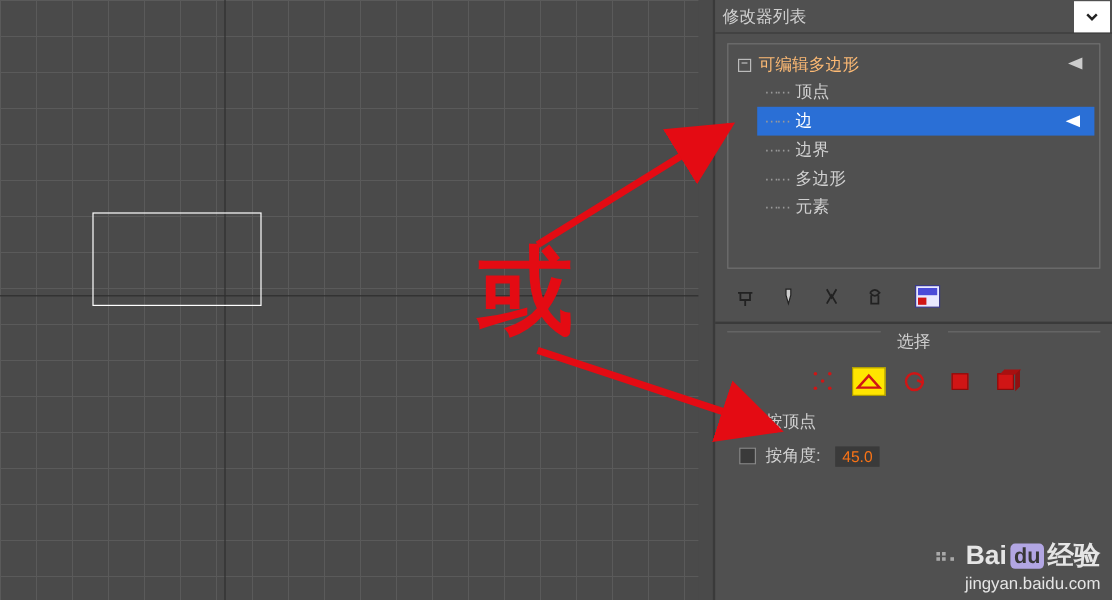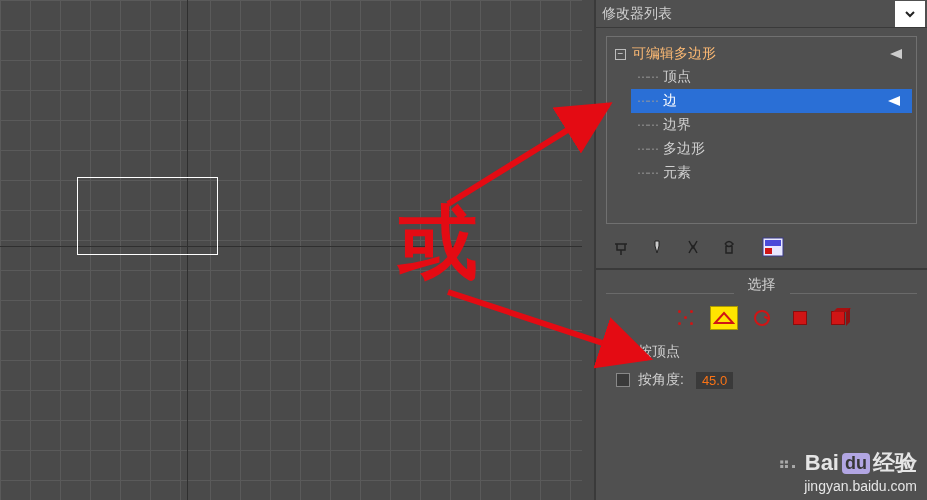--- a/index.html
+++ b/index.html
@@ -22,21 +22,21 @@
     .expander { width: 11px; height: 11px; border: 1px solid #bbb; display: inline-flex; align-items: center; justify-content: center; font-size: 10px; color: #ddd; line-height: 10px; }
     .tree-label { color: #fdba74; font-size: 14px; }
     .tree-children { margin-left: 20px; display: flex; flex-direction: column; }
     .tree-item { display: flex; align-items: center; padding: 3px 6px; font-size: 14px; color: #d0d0d0; cursor: pointer; }
     .tree-item .dots { color: #999; font-size: 12px; margin-right: 6px; letter-spacing: -2px; }
     .tree-item.selected { background: #2a6fd6; color: #fff; }
     .tree-root-arrow, .tree-item-arrow { margin-left: auto; margin-right: 6px; }
     .arrow-tri { display: inline-block; width: 0; height: 0; border-top: 5px solid transparent; border-bottom: 5px solid transparent; border-right: 12px solid #ccc; }
     .toolbar-row { display: flex; gap: 14px; align-items: center; padding: 6px 14px 10px 14px; border-bottom: 2px solid #3a3a3a; }
     .tool-btn { width: 22px; height: 22px; display: flex; align-items: center; justify-content: center; }
-    .section-header { display: flex; align-items: flex-end; justify-content: center; margin: 6px 10px 4px 10px; }
+    .section-header { display: flex; align-items: flex-start; justify-content: center; margin: 6px 10px 4px 10px; }
     .section-header .line { flex: 1; height: 1px; background: #6a6a6a; }
     .section-header .title { padding: 0 14px; color: #d0d0d0; font-size: 14px; }
     .subobj-row { display: flex; align-items: center; gap: 10px; padding: 8px 14px; justify-content: center; }
     .subobj-btn { width: 28px; height: 24px; display: flex; align-items: center; justify-content: center; }
     .subobj-btn.selected { background: #ffe500; border: 1px solid #aa9900; }
     .poly-square { width: 14px; height: 14px; background: #d01515; border: 1px solid #8a0c0c; }
     .poly-cube { position: relative; width: 14px; height: 14px; background: #d01515; border: 1px solid #8a0c0c; }
     .poly-cube::before { content: ""; position: absolute; left: 3px; top: -4px; width: 14px; height: 4px; background: #a81010; transform: skewX(-45deg); }
     .poly-cube::after { content: ""; position: absolute; left: 14px; top: -2px; width: 4px; height: 14px; background: #901010; transform: skewY(-45deg); }
     .checkbox-row { display: flex; align-items: center; gap: 8px; padding: 5px 20px; color: #d0d0d0; font-size: 14px; }

